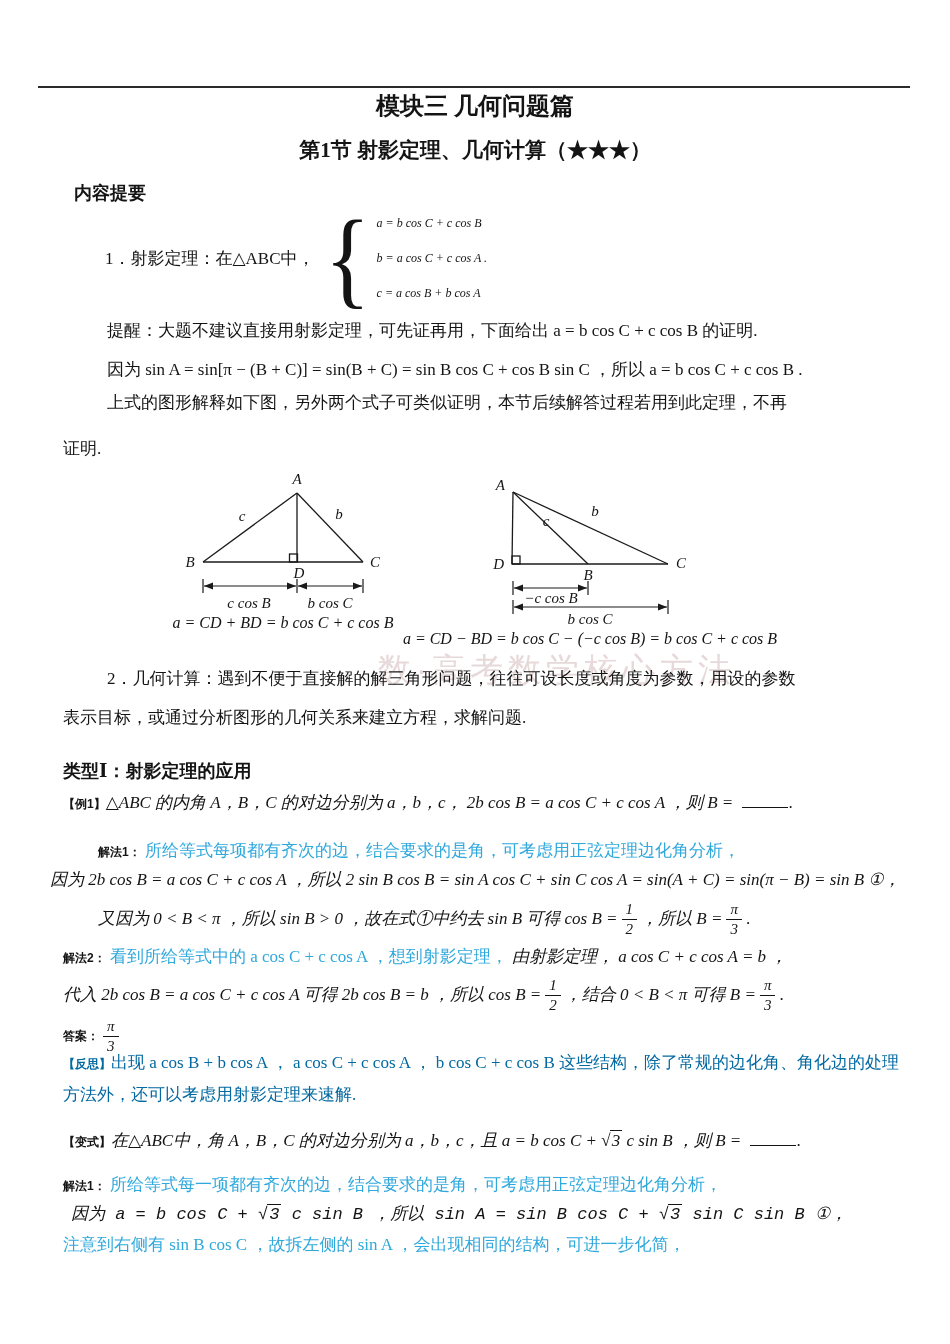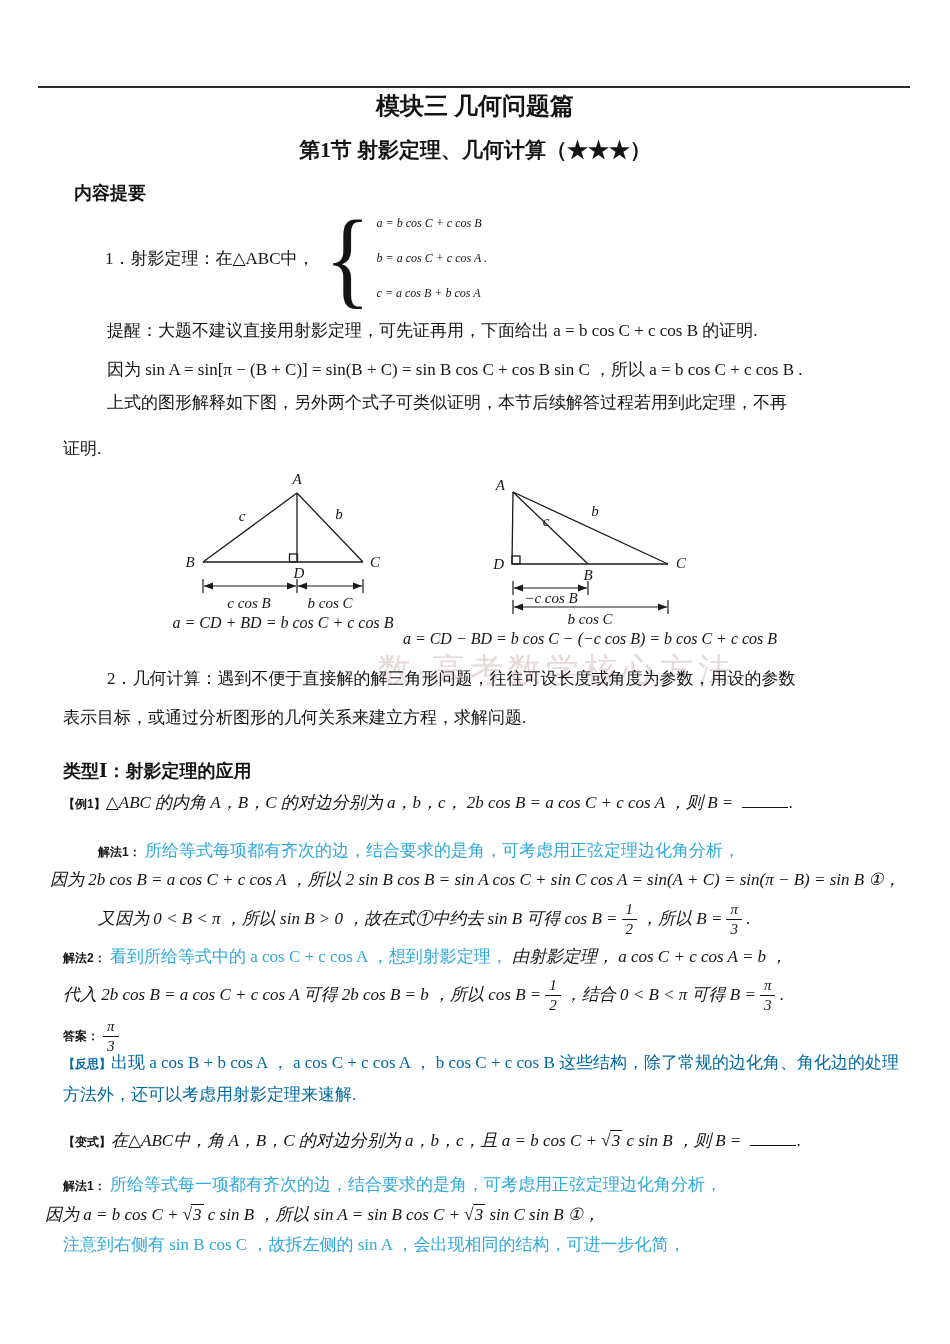--- a/index.html
+++ b/index.html
@@ -192,18 +192,18 @@
   <div class="line reflect z1" style="left:63px;top:1084px;">方法外，还可以考虑用射影定理来速解.</div>
 
   <div class="line z1" style="left:63px;top:1130px;">
     <span class="lbl">【变式】</span><span class="math">在△ABC中，角 A，B，C 的对边分别为 a，b，c，且 a = b cos C + </span><span class="radical">√</span><span class="sqrt-arg">3</span><span class="math"> c sin B ，则 B = </span><span class="blank"></span><span>.</span>
   </div>
 
   <div class="line z1" style="left:63px;top:1174px;">
     <span class="lbl">解法1：</span>
     <span class="cyan">所给等式每一项都有齐次的边，结合要求的是角，可考虑用正弦定理边化角分析，</span>
   </div>
-  <div class="line z1" style="left:45px;top:1204px;">
+  <div class="line z1" style="left:71px;top:1204px;font-family:Liberation Mono, monospace;">
     <span class="math">因为 a = b cos C + </span><span class="radical">√</span><span class="sqrt-arg">3</span><span class="math"> c sin B ，所以 sin A = sin B cos C + </span><span class="radical">√</span><span class="sqrt-arg">3</span><span class="math"> sin C sin B  ①，</span>
   </div>
   <div class="line cyan z1" style="left:63px;top:1234px;">注意到右侧有 sin B cos C ，故拆左侧的 sin A ，会出现相同的结构，可进一步化简，</div>
 
 </div>
 
 </body></html>

